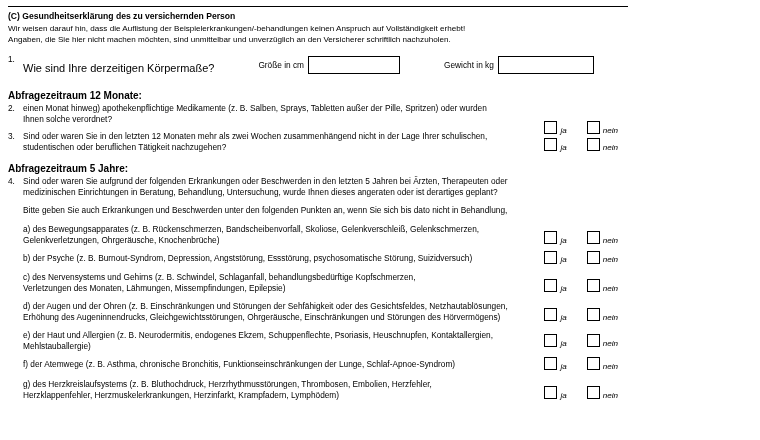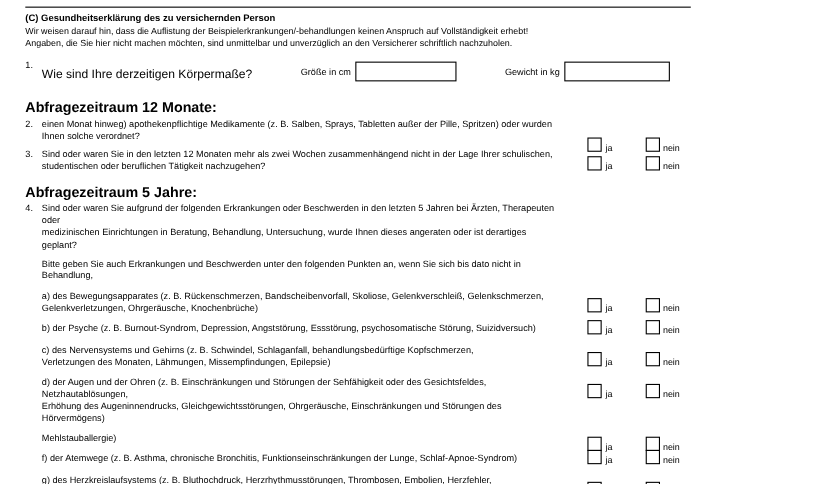--- a/index.html
+++ b/index.html
@@ -13,41 +13,41 @@
     overflow: hidden;
     font-family: "Liberation Sans", sans-serif;
     color: #000000;
     font-size: 8.3px;
     line-height: 1.32;
   }
   .page {
     position: relative;
     width: 636px;
     height: 440px;
-    padding: 6px 8px 0 23px;
+    padding: 6px 8px 0 8px;
     box-sizing: border-box;
   }
   .rule {
     border: 0;
     border-top: 1px solid #000;
     margin: 0 0 4px 0;
   }
   .sec-title {
     font-weight: bold;
     font-size: 8.6px;
     margin: 0 0 2px 0;
   }
   .intro {
     font-size: 8.1px;
     margin: 0 0 8px 0;
     line-height: 1.35;
   }
   .group-head {
     font-weight: bold;
-    font-size: 13px;
+    font-size: 10px;
     margin: 9px 0 1px 0;
   }
   .item {
     position: relative;
     display: flex;
     align-items: flex-start;
     margin: 0 0 2px 0;
   }
   .num {
     width: 15px;
@@ -91,21 +91,22 @@
   }
   .field.wide { width: 96px; }
   .gap { width: 30px; }
 
   
   .answers {
     position: absolute;
     right: 10px;
     display: flex;
     align-items: center;
-    gap: 30px;
+    gap: 20px;
+    font-style: italic;
   }
   .box {
     width: 13px;
     height: 13px;
     border: 1.3px solid #000;
     box-sizing: border-box;
     display: block;
   }
   .optwrap {
     display: flex;
@@ -269,20 +270,21 @@
       <div class="optwrap">
         <span class="box"></span>
         <span class="txt">nein</span>
       </div>
     </div>
   </div>
 
   <div class="item" style="margin-bottom:7px;">
     <div class="num"></div>
     <div class="body">
+      <div>e) der Haut und Allergien (z. B. Neurodermitis, endogenes Ekzem, Schuppenflechte, Psoriasis, Heuschnupfen, Kontaktallergien,</div>
       <div>Mehlstauballergie)</div>
     </div>
     <div class="answers" style="top:4px;">
       <div class="optwrap">
         <span class="box"></span>
         <span class="txt">ja</span>
       </div>
       <div class="optwrap">
         <span class="box"></span>
         <span class="txt">nein</span>

